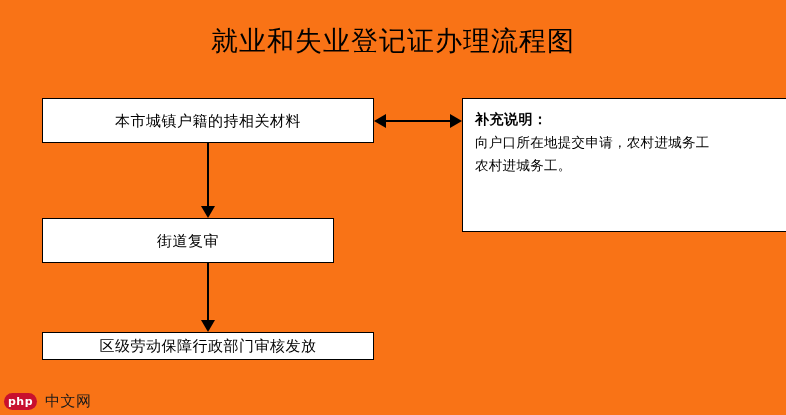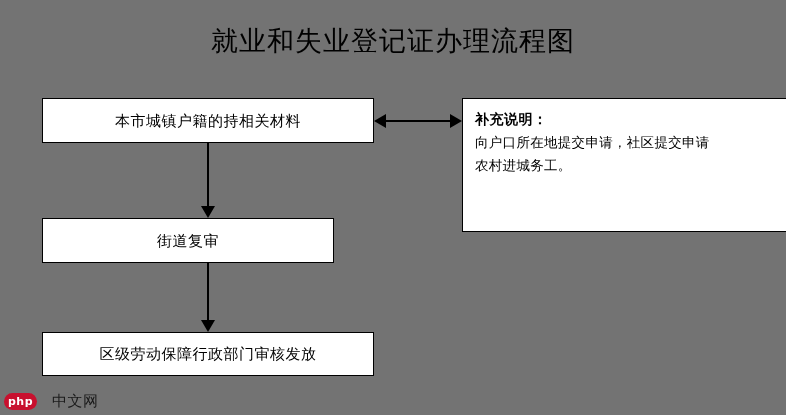--- a/index.html
+++ b/index.html
@@ -7,21 +7,21 @@
     padding: 0;
     background: #ffffff;
   }
   body {
     font-family: "DejaVu Sans", "Liberation Sans", sans-serif;
   }
   #canvas {
     position: relative;
     width: 786px;
     height: 415px;
-    background: #737373;
+    background: #f97316;
     overflow: hidden;
   }
 
   
   #page-title {
     position: absolute;
     left: 0;
     top: 24px;
     width: 786px;
     text-align: center;
@@ -46,21 +46,21 @@
   .proc-box .proc-label {
     font-size: 15px;
     line-height: 20px;
     color: #000000;
     letter-spacing: 0.5px;
     white-space: nowrap;
   }
 
   #box-apply   { left: 42px;  top: 98px;  width: 332px; height: 45px; }
   #box-review  { left: 42px;  top: 218px; width: 292px; height: 45px; }
-  #box-issue   { left: 42px;  top: 332px; width: 332px; height: 44px; }
+  #box-issue   { left: 42px;  top: 332px; width: 332px; height: 28px; }
 
   
   #note-box {
     position: absolute;
     left: 462px;
     top: 98px;
     width: 336px;
     height: 134px;
     box-sizing: border-box;
     border: 1.5px solid #000000;
@@ -126,21 +126,21 @@
   #conn3-headL { left: 374px; top: 114px; }
   #conn3-headR { left: 450px; top: 114px; }
 
   
   #watermark {
     position: absolute;
     left: 4px;
     top: 393px;
     display: flex;
     align-items: center;
-    gap: 15px;
+    gap: 8px;
   }
   #watermark-badge {
     width: 33px;
     height: 17px;
     border-radius: 9px;
     background: #c8102e;
     color: #ffffff;
     font-size: 11px;
     font-weight: bold;
     line-height: 17px;
@@ -180,21 +180,21 @@
   <div class="proc-box" id="box-issue">
     <span class="proc-label">区级劳动保障行政部门审核发放</span>
   </div>
 
   <div class="h-arrow-left" id="conn3-headL"></div>
   <div class="h-connector" id="conn3-line"></div>
   <div class="h-arrow-right" id="conn3-headR"></div>
 
   <div id="note-box">
     <div id="note-heading">补充说明：</div>
-    <div class="note-line">向户口所在地提交申请，社区提交申请</div>
+    <div class="note-line">向户口所在地提交申请，农村进城务工</div>
     <div class="note-line">农村进城务工。</div>
   </div>
 
   <div id="watermark">
     <div id="watermark-badge" style="background: rgb(200, 16, 46);">php</div>
     <div id="watermark-text">中文网</div>
   </div>
 
 </div>
 

